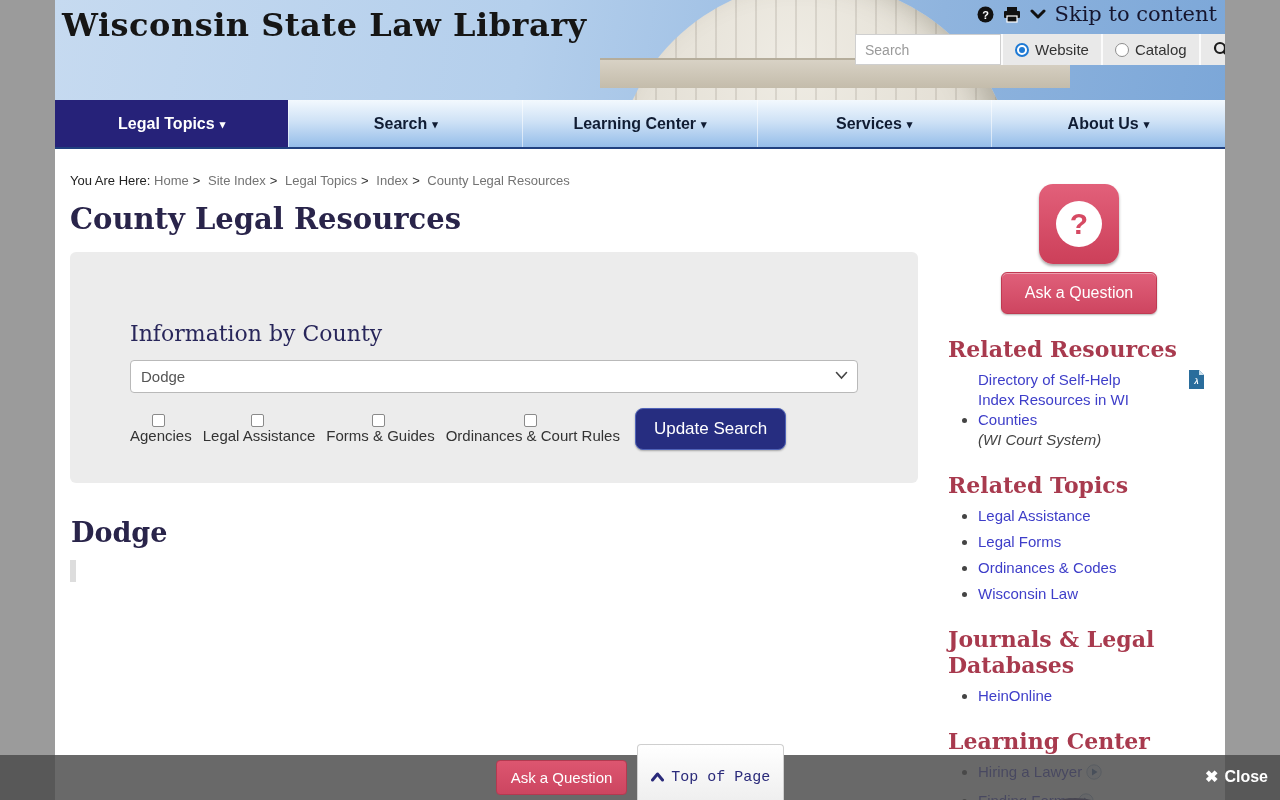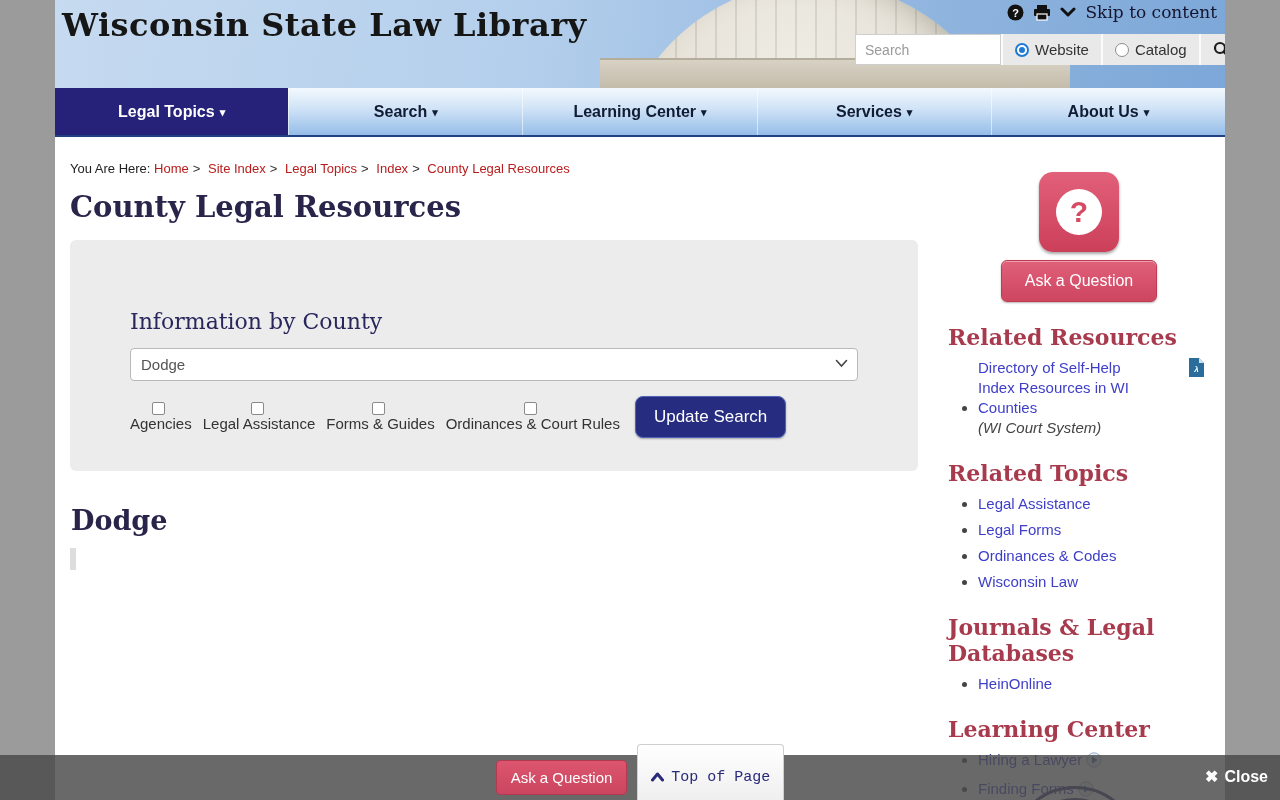--- a/index.html
+++ b/index.html
@@ -6,21 +6,21 @@
   html,body { margin:0; padding:0; }
   body {
     width:1280px; height:800px; overflow:hidden;
     background:#9b9b9b;
     font-family:"Liberation Sans", sans-serif;
   }
   .page { width:1170px; margin:0 auto; position:relative; background:#fff; height:800px; }
 
   
   .masthead {
-    position:relative; height:88px; overflow:hidden;
+    position:relative; height:100px; overflow:hidden;
     background:linear-gradient(100deg,#c6daf0 0%, #b4cfec 40%, #8fb4de 75%, #7ca7d8 100%);
   }
   .dome {
     position:absolute; left:560px; top:-18px; width:400px; height:400px;
     border-radius:50%;
     background:
       repeating-linear-gradient(90deg, rgba(110,100,88,.16) 0 2px, rgba(0,0,0,0) 2px 20px),
       radial-gradient(circle at 45% 20%, #efece4 0%, #e0dbd0 55%, #c9c2b2 100%);
     box-shadow: inset -18px -10px 30px rgba(90,85,70,.35);
   }
@@ -36,21 +36,21 @@
   }
   .tagline {
     position:absolute; left:16px; top:50px;
     font-family:"DejaVu Serif", serif; font-size:15px; color:#3c3c3c;
   }
   .utility {
     position:absolute; right:8px; top:2px; display:flex; align-items:center; gap:9px;
   }
   .utility .uicon { display:inline-flex; cursor:pointer; }
   .skip-link {
-    font-family:"DejaVu Serif", serif; font-size:17px; color:#15152e; cursor:pointer;
+    font-family:"DejaVu Serif", serif; font-size:21px; color:#15152e; cursor:pointer;
   }
   .searchbar {
     position:absolute; left:800px; top:34px; display:flex; align-items:stretch; height:31px;
   }
   .search-input {
     width:146px; height:31px; border:1px solid #cfcfcf; background:#fff;
     font-size:14px; color:#333; padding:0 9px; outline:none;
   }
   .search-input::placeholder { color:#9a9a9a; }
   .seg {
@@ -77,21 +77,21 @@
     border-left:1px solid rgba(255,255,255,.55);
   }
   .nav-item:first-child { border-left:none; }
   .nav-item .caret { font-size:11px; position:relative; top:1px; }
   .nav-item.active { background:#262279; color:#fff; }
 
   
   .main { position:relative; padding:24px 15px 0 15px; height:663px; background:#fff; }
 
   .breadcrumb { font-size:13px; color:#222; }
-  .breadcrumb a { color:#b91c1c; text-decoration:none; cursor:pointer; }
+  .breadcrumb a { color:#737373; text-decoration:none; cursor:pointer; }
   .breadcrumb .sep { margin:0 4px; color:#333; }
 
   .page-title {
     margin:14px 0 0 0; font-family:"DejaVu Serif", serif;
     font-size:29px; font-weight:bold; color:#29244a;
   }
 
   .county-panel {
     margin-top:16px; width:848px; height:231px; background:#ececec;
     border-radius:6px; padding:69px 60px 0 60px;

